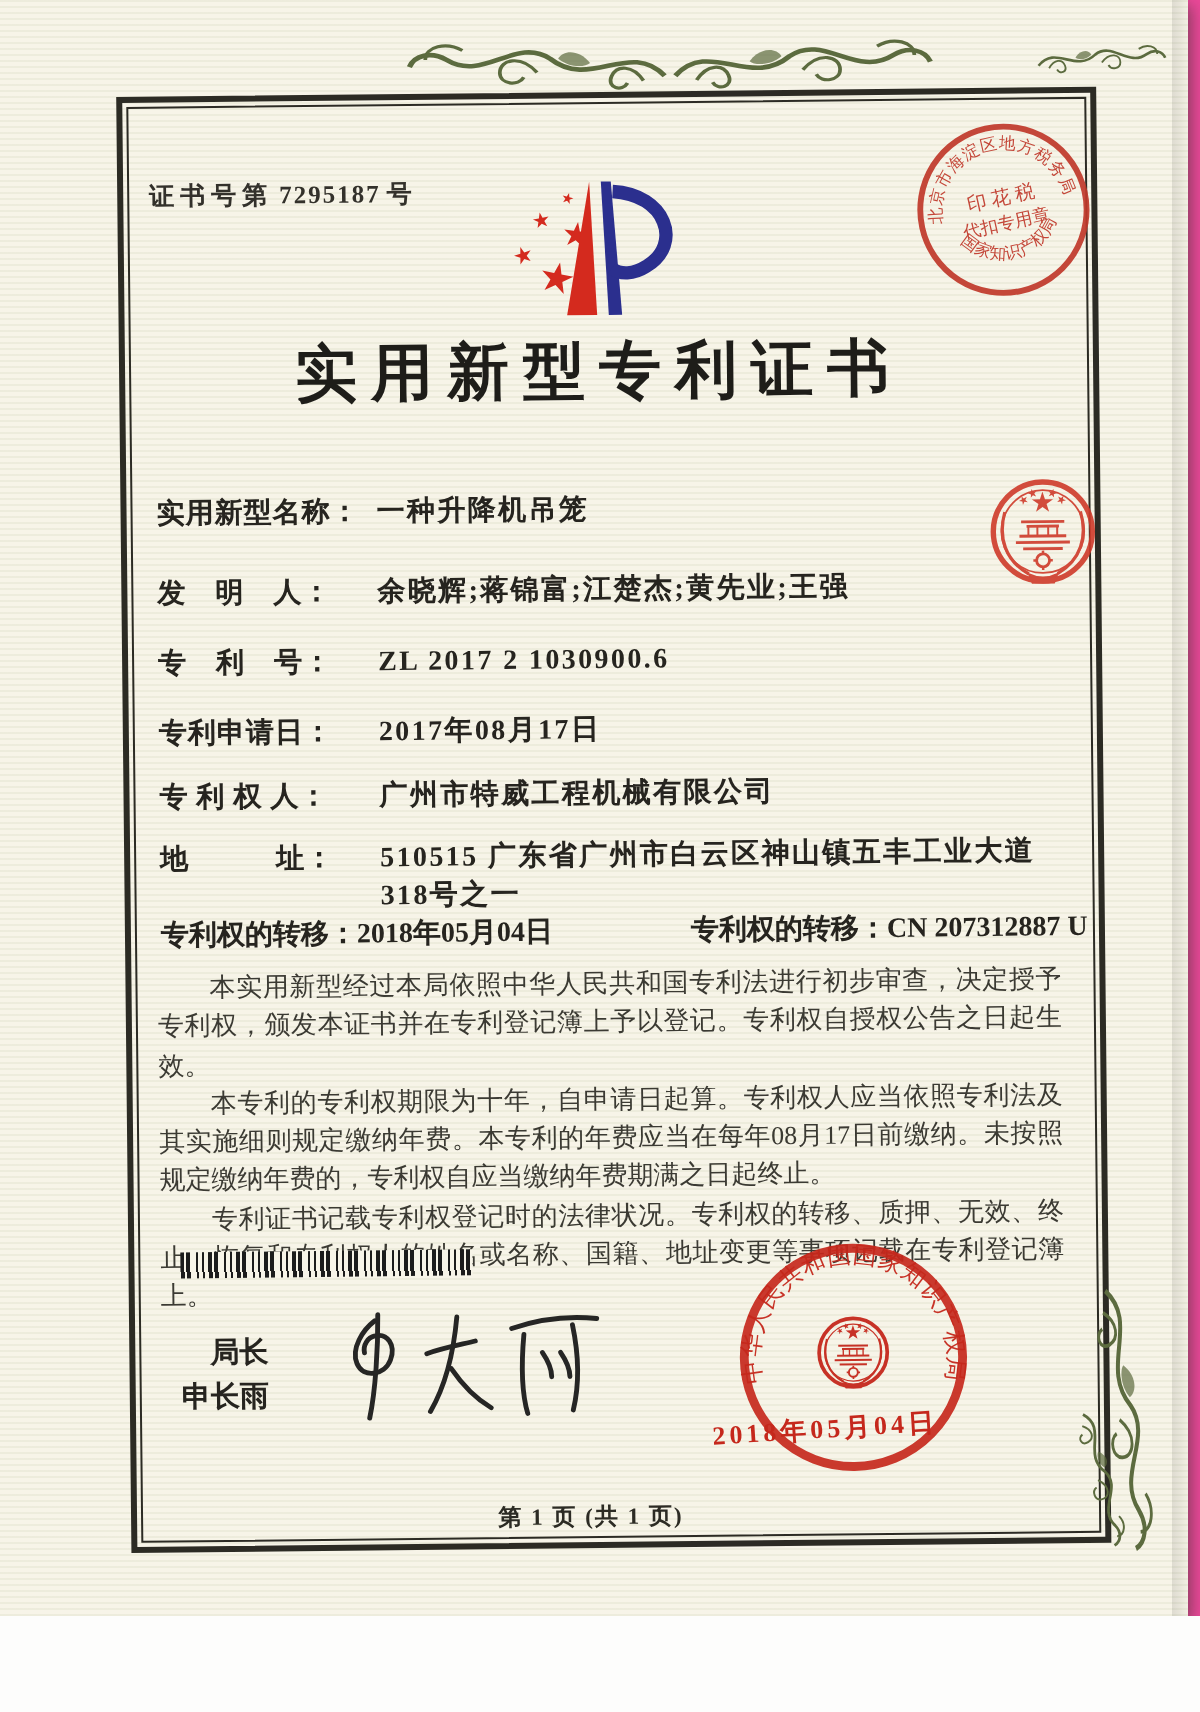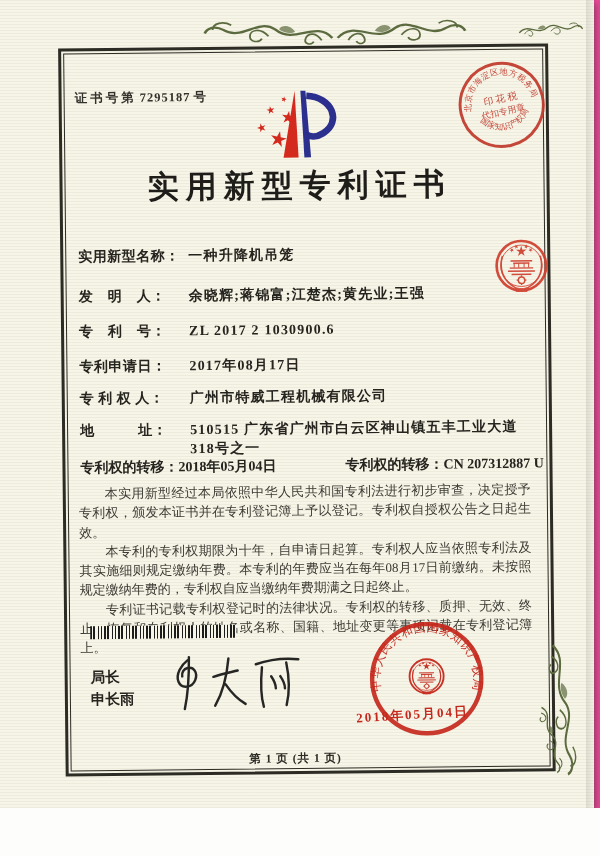--- a/index.html
+++ b/index.html
@@ -34,21 +34,21 @@
   .row .val{letter-spacing:1.2px;}
   .row-addr{white-space:normal;width:460px;line-height:19px;}
   .row-addr .lab{vertical-align:top;}
   .row-addr .val{display:inline-block;width:330px;word-break:break-all;}
   .grantrow{position:absolute;left:80px;top:457px;font-size:14px;font-weight:600;color:#26241f;white-space:nowrap;}
   .grantrow .g2{position:absolute;left:265px;top:0;}
   .paras{position:absolute;left:78px;top:482px;width:452px;color:#3b3a33;}
   .paras p{margin:0;font-size:13px;line-height:19.3px;text-indent:2em;text-align:justify;}
   .barcode{position:absolute;left:88px;top:624px;width:146px;height:13px;
            background:repeating-linear-gradient(90deg,#1c1c1c 0 2px,#f7f4e8 2px 3px,#1c1c1c 3px 5px,#f7f4e8 5px 8px,#1c1c1c 8px 9px,#f7f4e8 9px 11px,#1c1c1c 11px 12px,#f7f4e8 12px 14px);}
-  .director{position:absolute;left:88px;top:664px;font-size:14.5px;font-weight:600;color:#26241f;line-height:22px;}
+  .director{position:absolute;left:88px;top:664px;font-size:14.5px;font-weight:600;color:#26241f;line-height:22px;text-align:right;}
   .signature{position:absolute;left:156px;top:644px;width:152px;height:76px;}
   .bigseal{position:absolute;left:365px;top:621px;width:118px;height:118px;}
   .sealdate{position:absolute;left:353px;top:707px;font-size:13px;font-weight:700;color:#c5281c;
             letter-spacing:2px;transform:rotate(-3deg);}
   .pagefoot{position:absolute;left:62px;top:751px;width:460px;text-align:center;
             font-size:11.5px;font-weight:600;letter-spacing:1px;color:#2c2b24;}
   
   .scanstrip{position:absolute;left:0;top:808px;width:600px;height:48px;background:#fdfdfc;}
   .edge-right{position:absolute;left:586px;top:0;width:10px;height:808px;
               background:linear-gradient(90deg,rgba(0,0,0,.10),rgba(0,0,0,0));}

